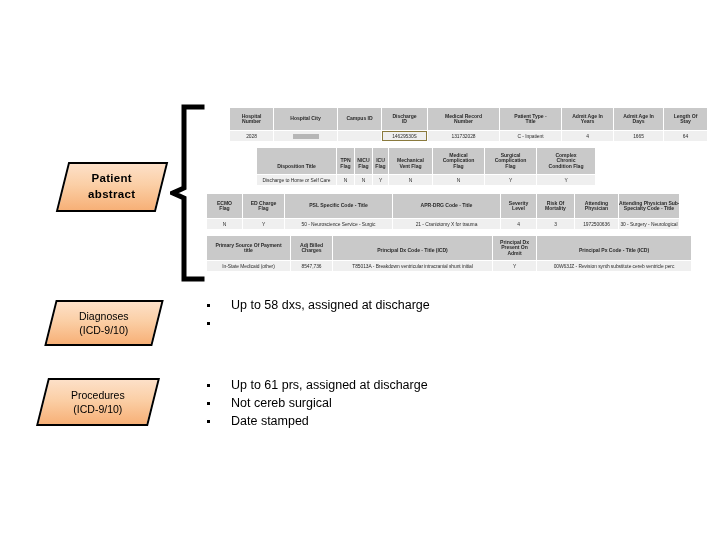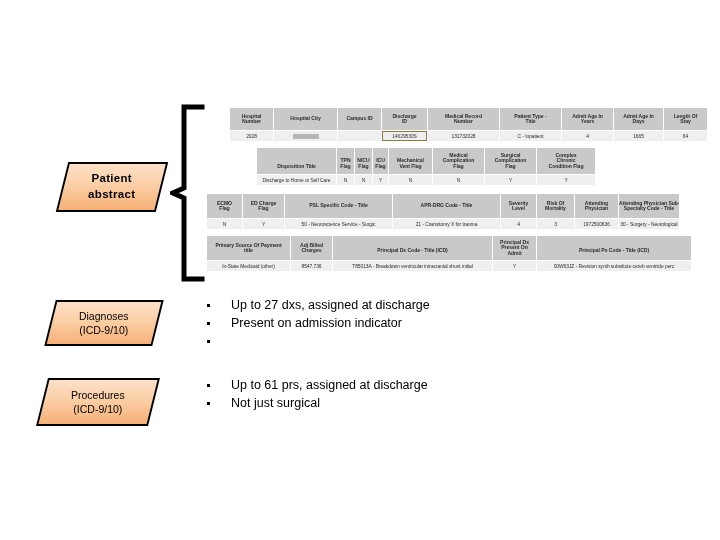--- a/index.html
+++ b/index.html
@@ -435,35 +435,35 @@
         <td class="t-left">T85013A - Breakdown ventricular intracranial shunt initial</td>
         <td>Y</td>
         <td class="t-left">00W63JZ - Revision synth substitute cereb ventricle  perc</td>
       </tr>
     </tbody>
   </table>
 
   <ul class="bullets" id="bullets-diagnoses">
     <li>
       <span class="sq"></span>
-      <span>Up to 27 dxs, assigned at discharge</span>
-    </li>
-    <li>
-      <span class="sq"></span>
-      <span>Present on admission indicator</span>
+      <span>Up to 58 dxs, assigned at discharge</span>
     </li>
     <li>
       <span class="sq"></span>
     </li>
   </ul>
 
   <ul class="bullets" id="bullets-procedures">
     <li>
       <span class="sq"></span>
       <span>Up to 61 prs, assigned at discharge</span>
     </li>
     <li>
       <span class="sq"></span>
-      <span>Not just surgical</span>
+      <span>Not cereb surgical</span>
+    </li>
+    <li>
+      <span class="sq"></span>
+      <span>Date stamped</span>
     </li>
   </ul>
 
 </div>
 
 </body></html>

